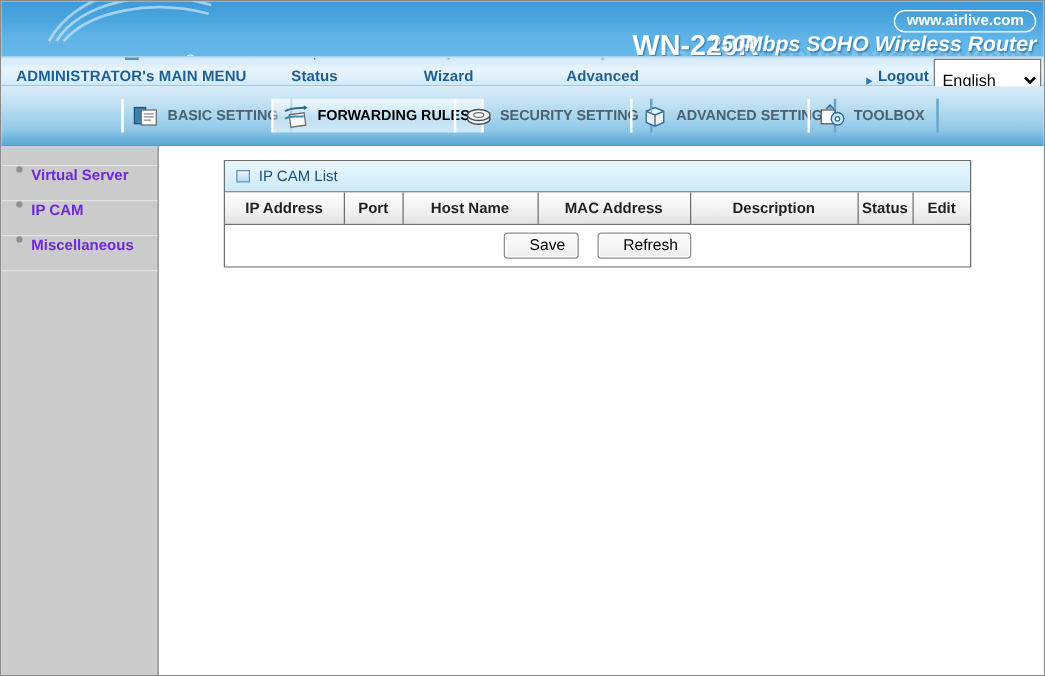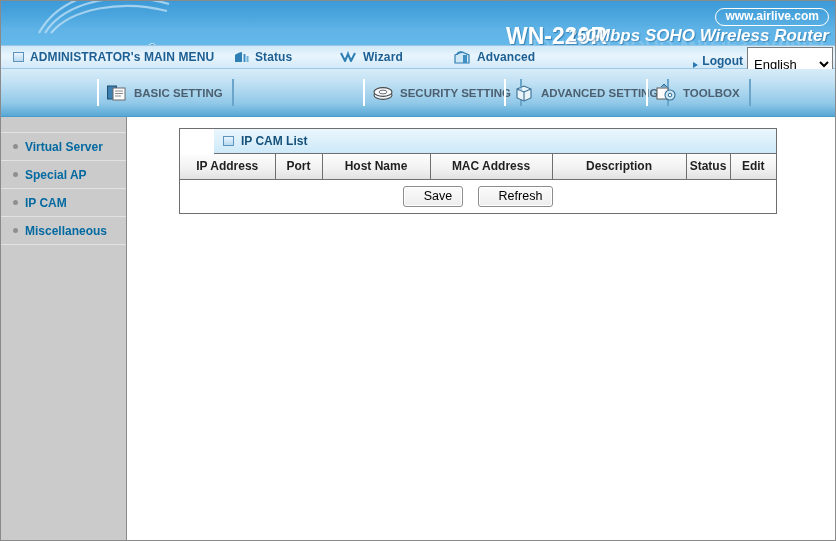--- a/index.html
+++ b/index.html
@@ -81,20 +81,21 @@
     border-bottom: 1px solid #9cc8e4;
     box-sizing: border-box;
   }
   .menuitem {
     position: absolute; top: 0; height: 22px;
     display: flex; align-items: center; gap: 6px;
     font-size: 12px; font-weight: bold;
     color: #1d5f93;
     white-space: nowrap;
     cursor: default;
+    flex-direction: column;
   }
   .menuitem .mlabel { letter-spacing: .1px; }
   .m-admin { left: 12px; }
   .m-status { left: 232px; }
   .m-wizard { left: 338px; }
   .m-adv   { left: 452px; }
   .m-logout {
     position: absolute; right: 92px; top: 0; height: 22px;
     display: flex; align-items: flex-end; gap: 4px;
     font-size: 12px; font-weight: bold; color: #1d5f93;
@@ -155,25 +156,25 @@
   .sidebar {
     position: absolute; left: 0; top: 116px;
     width: 126px; bottom: 0;
     background: #cbcbcb;
     border-right: 1px solid #8a8a8a;
     box-sizing: border-box;
   }
   .side-top-gap { height: 15px; border-bottom: 1px solid #e2e2e2; }
   .side-item {
     height: 28px;
-    display: flex; align-items: center; gap: 7px;
+    display: flex; align-items: flex-start; gap: 7px;
     padding-left: 12px;
     border-bottom: 1px solid #e2e2e2;
     font-size: 12px; font-weight: bold;
-    color: #0369a1;
+    color: #6d28d9;
     box-sizing: border-box;
     cursor: default;
   }
   .side-item .bullet {
     width: 5px; height: 5px; border-radius: 50%;
     background: #8f8f8f; flex: 0 0 5px;
   }
 
   
   .content {
@@ -187,24 +188,23 @@
     border: 1px solid #6f6f6f;
     box-sizing: border-box;
     background: #ffffff;
   }
   .panel-title {
     height: 25px;
     background: linear-gradient(to bottom, #eaf6fd 0%, #dcf0fb 50%, #cde9f9 100%);
     border-bottom: 1px solid #6f6f6f;
     display: flex; align-items: center; gap: 7px;
     padding-left: 9px;
-    font-size: 12px; font-weight: bold;
+    font-size: 12px; font-weight: normal;
     color: #16527c;
     box-sizing: border-box;
-    margin-left: 34px;
   }
   table.grid {
     border-collapse: collapse;
     width: 100%;
     table-layout: fixed;
   }
   table.grid th {
     background: linear-gradient(to bottom, #fdfdfd 0%, #f2f2f2 55%, #e2e2e2 100%);
     border-right: 1px solid #6f6f6f;
     border-bottom: 1px solid #6f6f6f;
@@ -308,20 +308,29 @@
         <rect x="7" y="5" width="12" height="12" fill="#fdfdfd" stroke="#6a6a6a" stroke-width="1"></rect>
         <g stroke="#8a8a8a" stroke-width="1">
           <line x1="9" y1="8" x2="17" y2="8"></line>
             <line x1="9" y1="10.5" x2="17" y2="10.5"></line>
           <line x1="9" y1="13" x2="15" y2="13"></line>
         </g>
       </svg>
       <span>BASIC SETTING</span>
     </div>
 
+    <div class="tab active" style="left:216px;">
+      <svg class="ticon" viewBox="0 0 22 20">
+        <path d="M2,6 C8,2 15,4 19,3" stroke="#2e6c96" stroke-width="1.6" fill="none"></path>
+        <path d="M17,1.2 L20,3.2 L17,5.2 Z" fill="#2e6c96"></path>
+        <rect x="6" y="8" width="12" height="10" fill="#fdfdfd" stroke="#6a6a6a" stroke-width="1" transform="rotate(-8 12 13)"></rect>
+        <path d="M2,12 C7,9 13,11 17,10" stroke="#3d86b5" stroke-width="1.6" fill="none"></path>
+      </svg>
+      <span>FORWARDING RULES</span>
+    </div>
 
     <div class="tab" style="left:362px;">
       <svg class="ticon" viewBox="0 0 22 20">
         <ellipse cx="11" cy="12" rx="9" ry="4.4" fill="#eef6fb" stroke="#4a4a4a" stroke-width="1.1"></ellipse>
         <ellipse cx="11" cy="9" rx="9" ry="4.4" fill="#f8fbfd" stroke="#4a4a4a" stroke-width="1.1"></ellipse>
         <ellipse cx="11" cy="9" rx="4" ry="1.9" fill="none" stroke="#6f6f6f" stroke-width="1"></ellipse>
       </svg>
       <span>SECURITY SETTING</span>
     </div>
 
@@ -347,24 +356,20 @@
   </div>
 
   <div class="sidebar">
     <div class="side-top-gap"></div>
 
     <div class="side-item">
       <span class="bullet"></span>
       <span>Virtual Server</span>
     </div>
 
-    <div class="side-item">
-      <span class="bullet"></span>
-      <span>Special AP</span>
-    </div>
 
     <div class="side-item">
       <span class="bullet"></span>
       <span>IP CAM</span>
     </div>
 
     <div class="side-item">
       <span class="bullet"></span>
       <span>Miscellaneous</span>
     </div>

